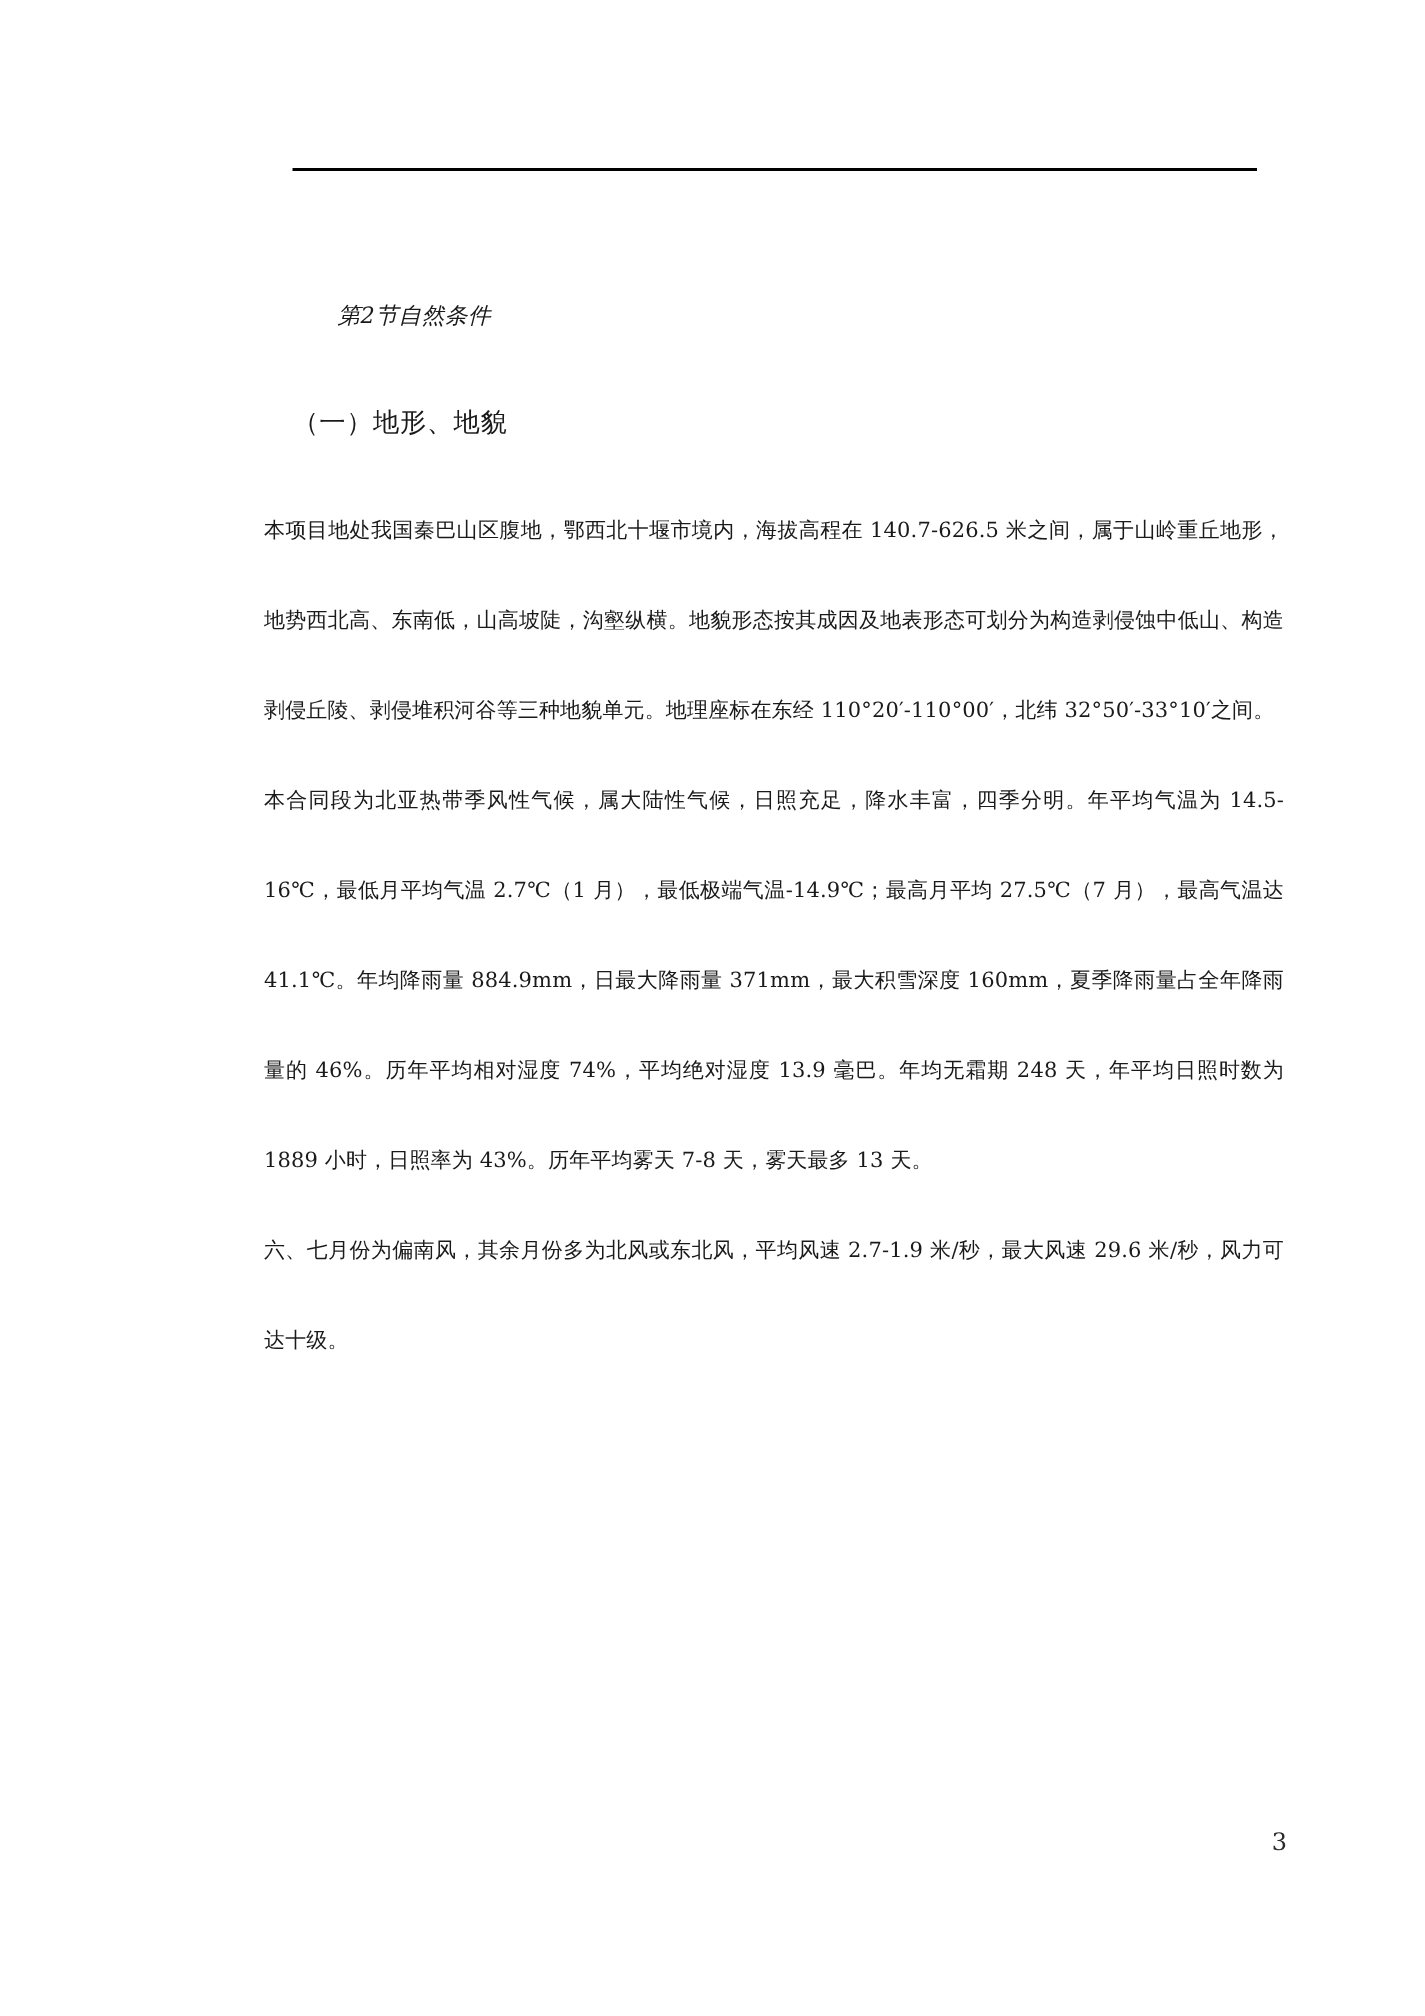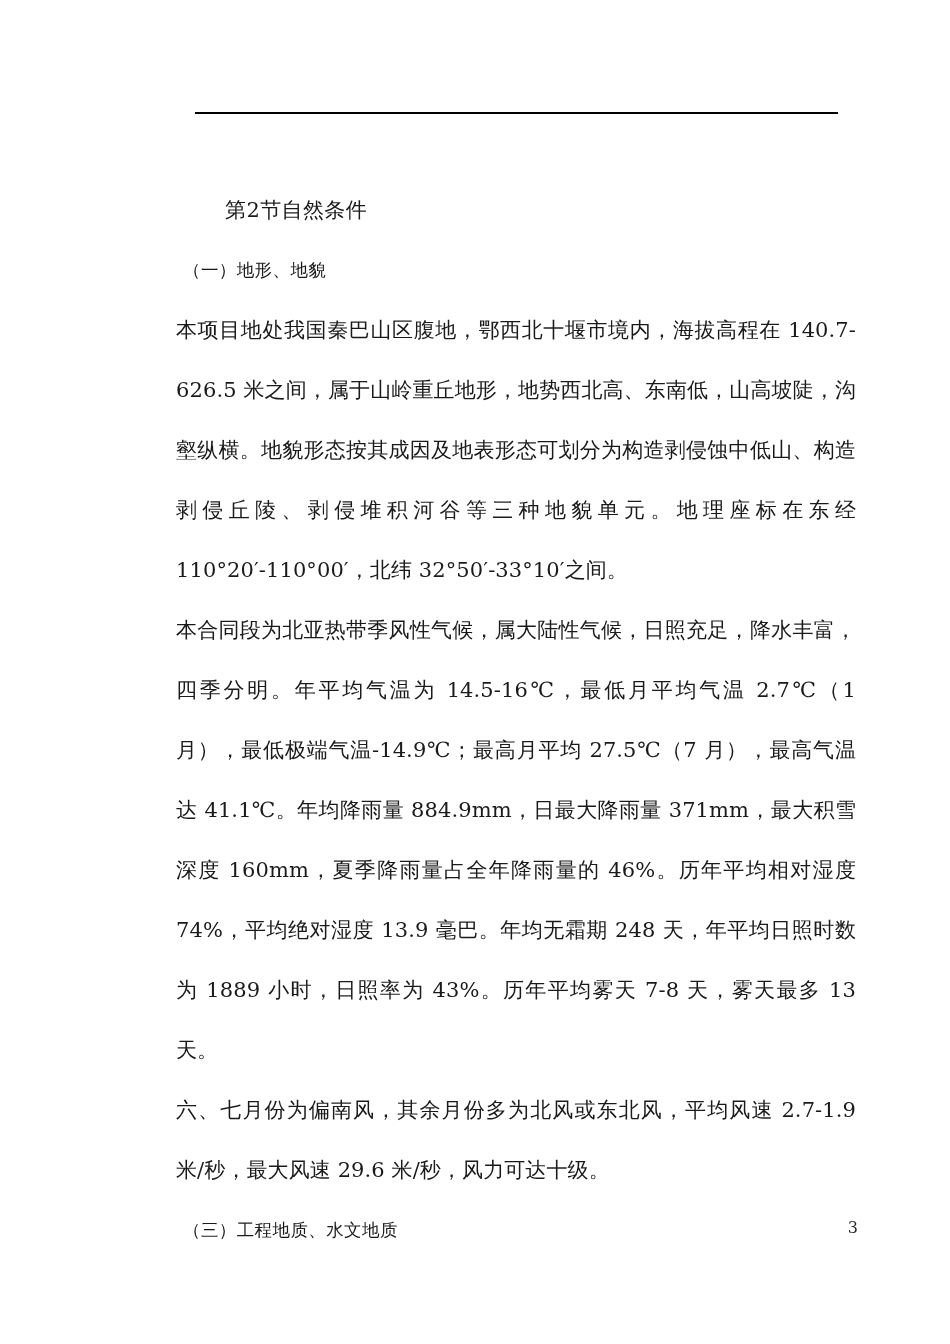--- a/index.html
+++ b/index.html
@@ -44,39 +44,40 @@
 
   
   .content {
     position: absolute;
     left: 176px;
     top: 180px;
     width: 680px;
   }
 
   .section-heading {
-    font-size: 21px;
+    font-size: 15px;
     line-height: 60px;
     margin: 0 0 0 0;
     padding-left: 49px;
     letter-spacing: 0.4px;
     white-space: nowrap;
+    font-style: italic;
   }
 
   .sub-heading {
     font-size: 17.5px;
     line-height: 60px;
-    margin: 0;
+    margin: 12px;
     padding-left: 7px;
     letter-spacing: 0.4px;
     white-space: nowrap;
   }
 
   .para {
-    font-size: 21px;
+    font-size: 14px;
     line-height: 60px;
     margin: 0;
     text-align: justify;
     text-justify: inter-ideograph;
     letter-spacing: 0.1px;
     text-indent: 0;
   }
   .para.indent {
     text-indent: 0;
   }
@@ -110,19 +111,18 @@
 
     <div class="sub-heading">（一）地形、地貌</div>
 
     <p class="para indent">本项目地处我国秦巴山区腹地，鄂西北十堰市境内，海拔高程在 140.7-626.5 米之间，属于山岭重丘地形，地势西北高、东南低，山高坡陡，沟壑纵横。地貌形态按其成因及地表形态可划分为构造剥侵蚀中低山、构造剥侵丘陵、剥侵堆积河谷等三种地貌单元。地理座标在东经 110°20′-110°00′，北纬 32°50′-33°10′之间。</p>
 
 
     <p class="para indent">本合同段为北亚热带季风性气候，属大陆性气候，日照充足，降水丰富，四季分明。年平均气温为 14.5-16℃，最低月平均气温 2.7℃（1 月），最低极端气温-14.9℃；最高月平均 27.5℃（7 月），最高气温达 41.1℃。年均降雨量 884.9mm，日最大降雨量 371mm，最大积雪深度 160mm，夏季降雨量占全年降雨量的 46%。历年平均相对湿度 74%，平均绝对湿度 13.9 毫巴。年均无霜期 248 天，年平均日照时数为 1889 小时，日照率为 43%。历年平均雾天 7-8 天，雾天最多 13 天。</p>
 
     <p class="para indent">六、七月份为偏南风，其余月份多为北风或东北风，平均风速 2.7-1.9 米/秒，最大风速 29.6 米/秒，风力可达十级。</p>
 
-    <div class="sub-heading">（三）工程地质、水文地质</div>
 
   </div>
 
   <div class="page-number">3</div>
 
 </div>
 
 </body></html>

